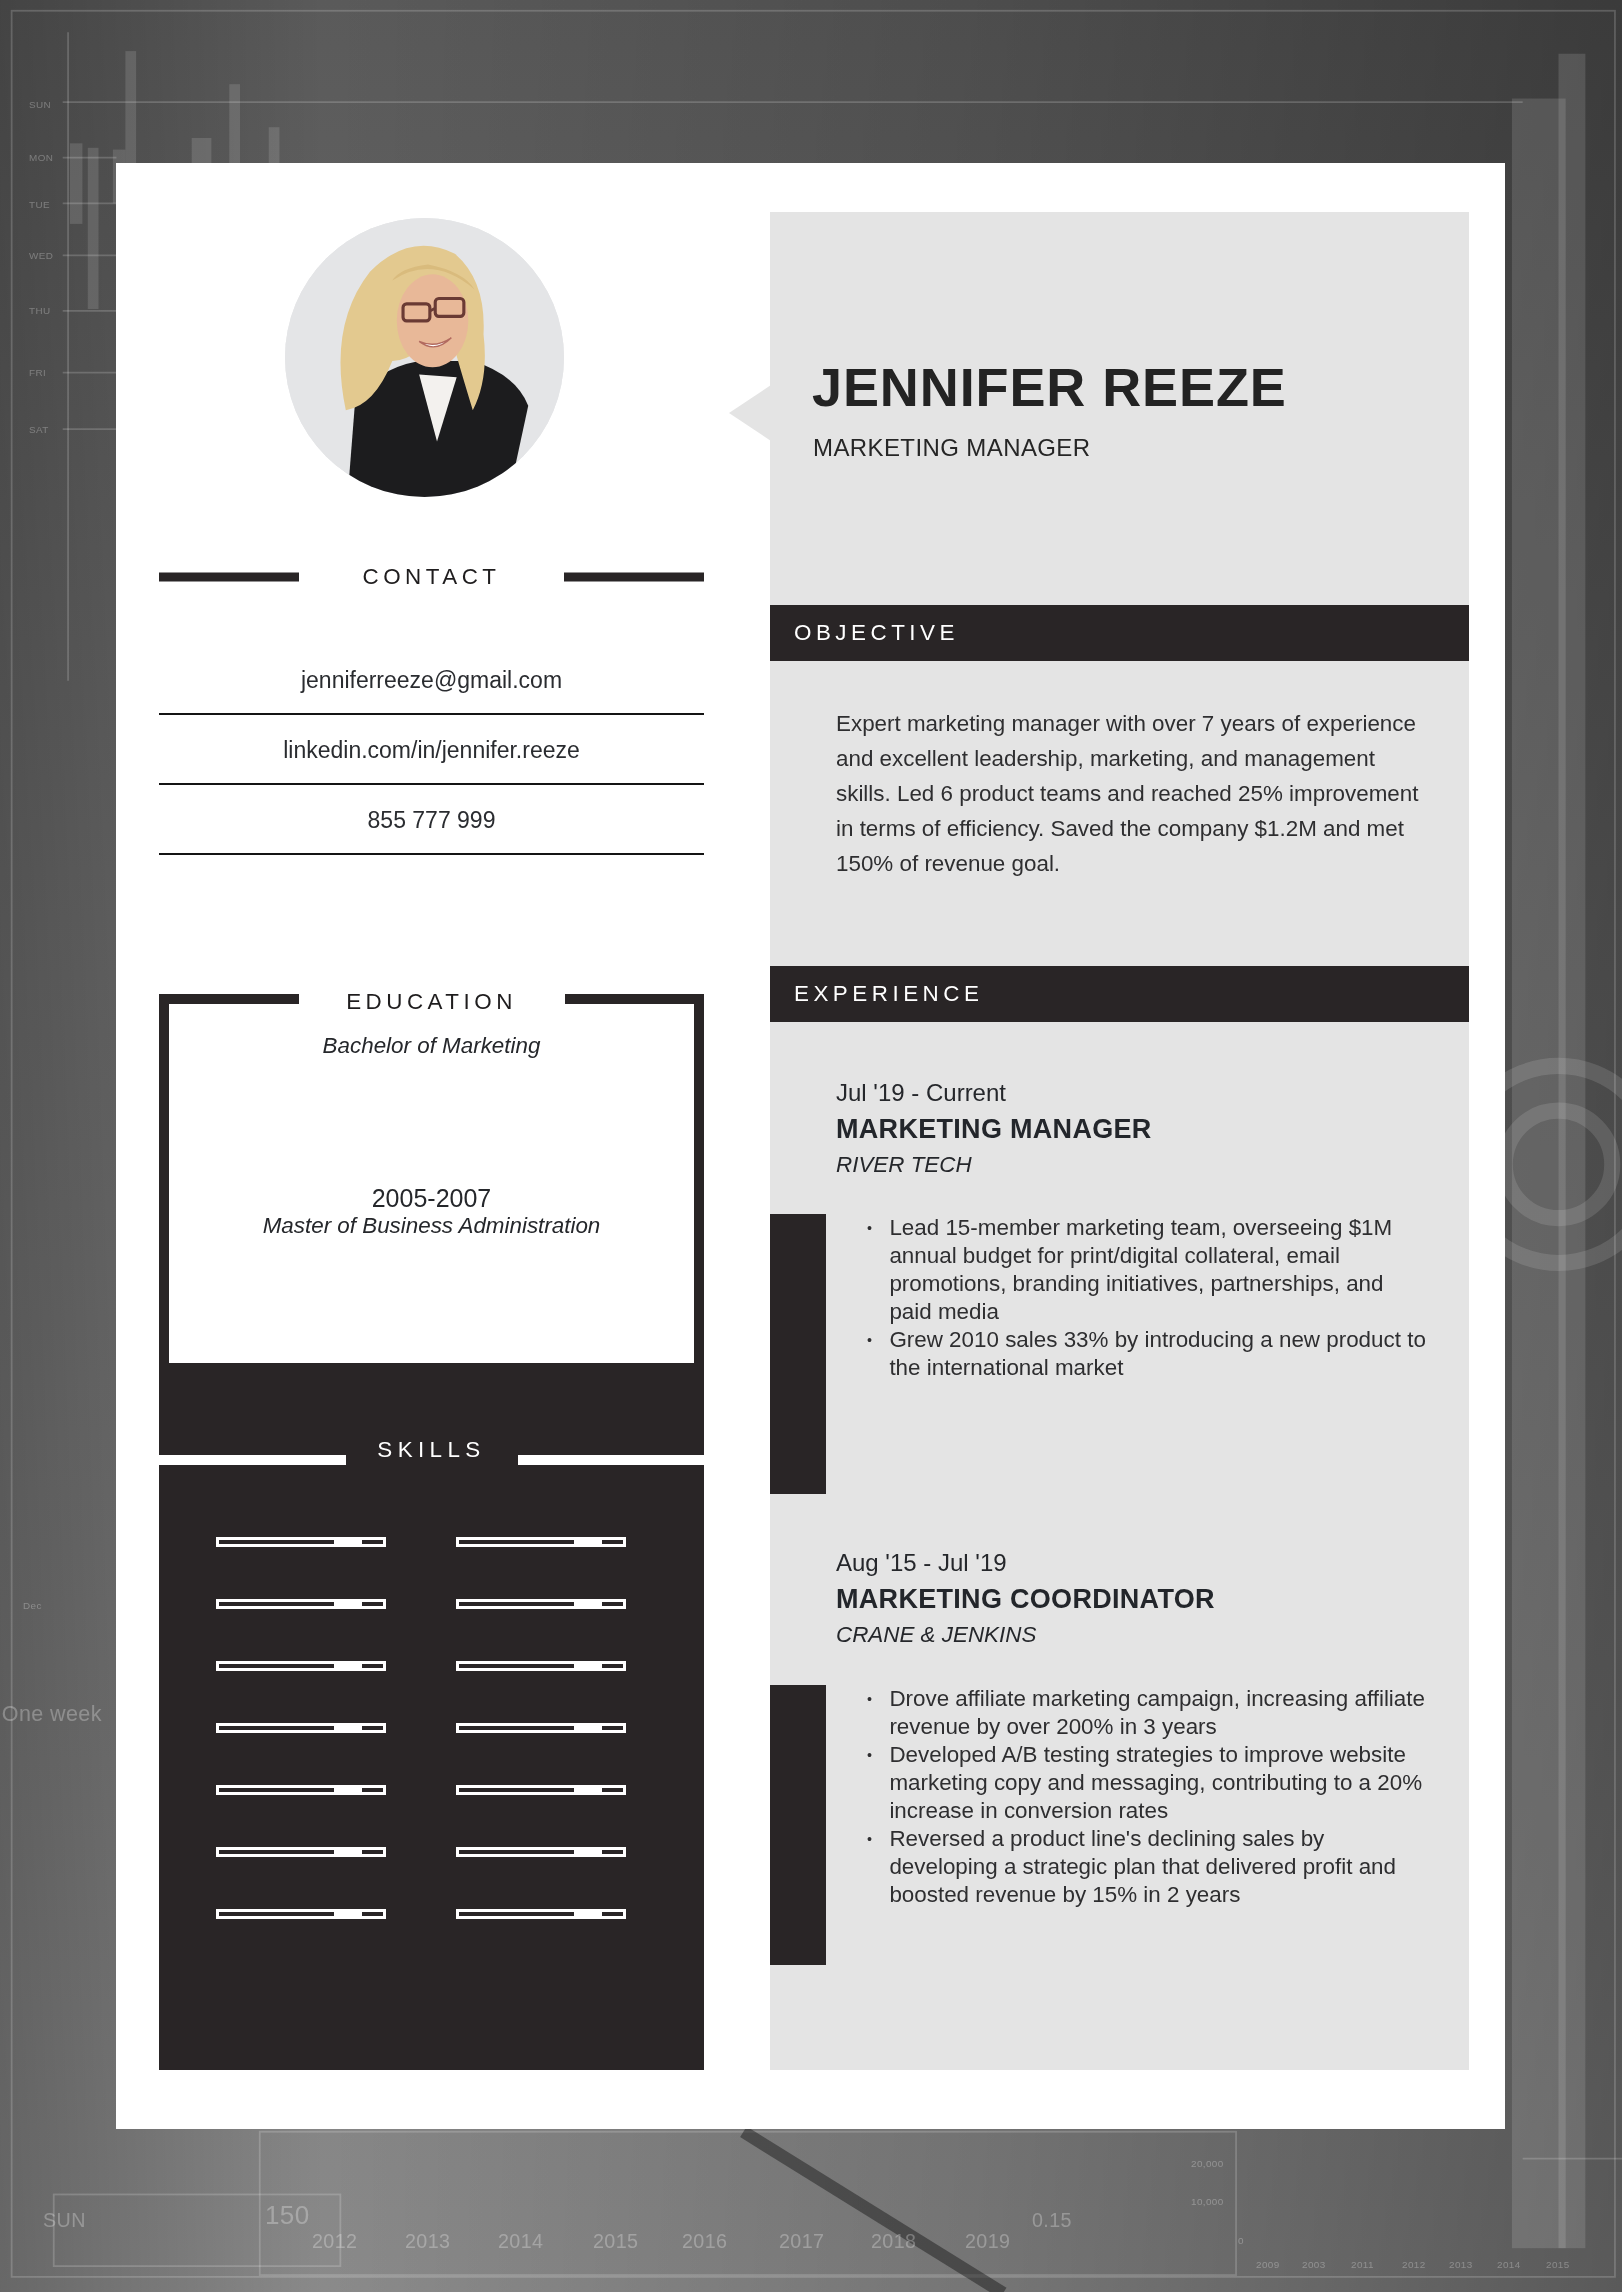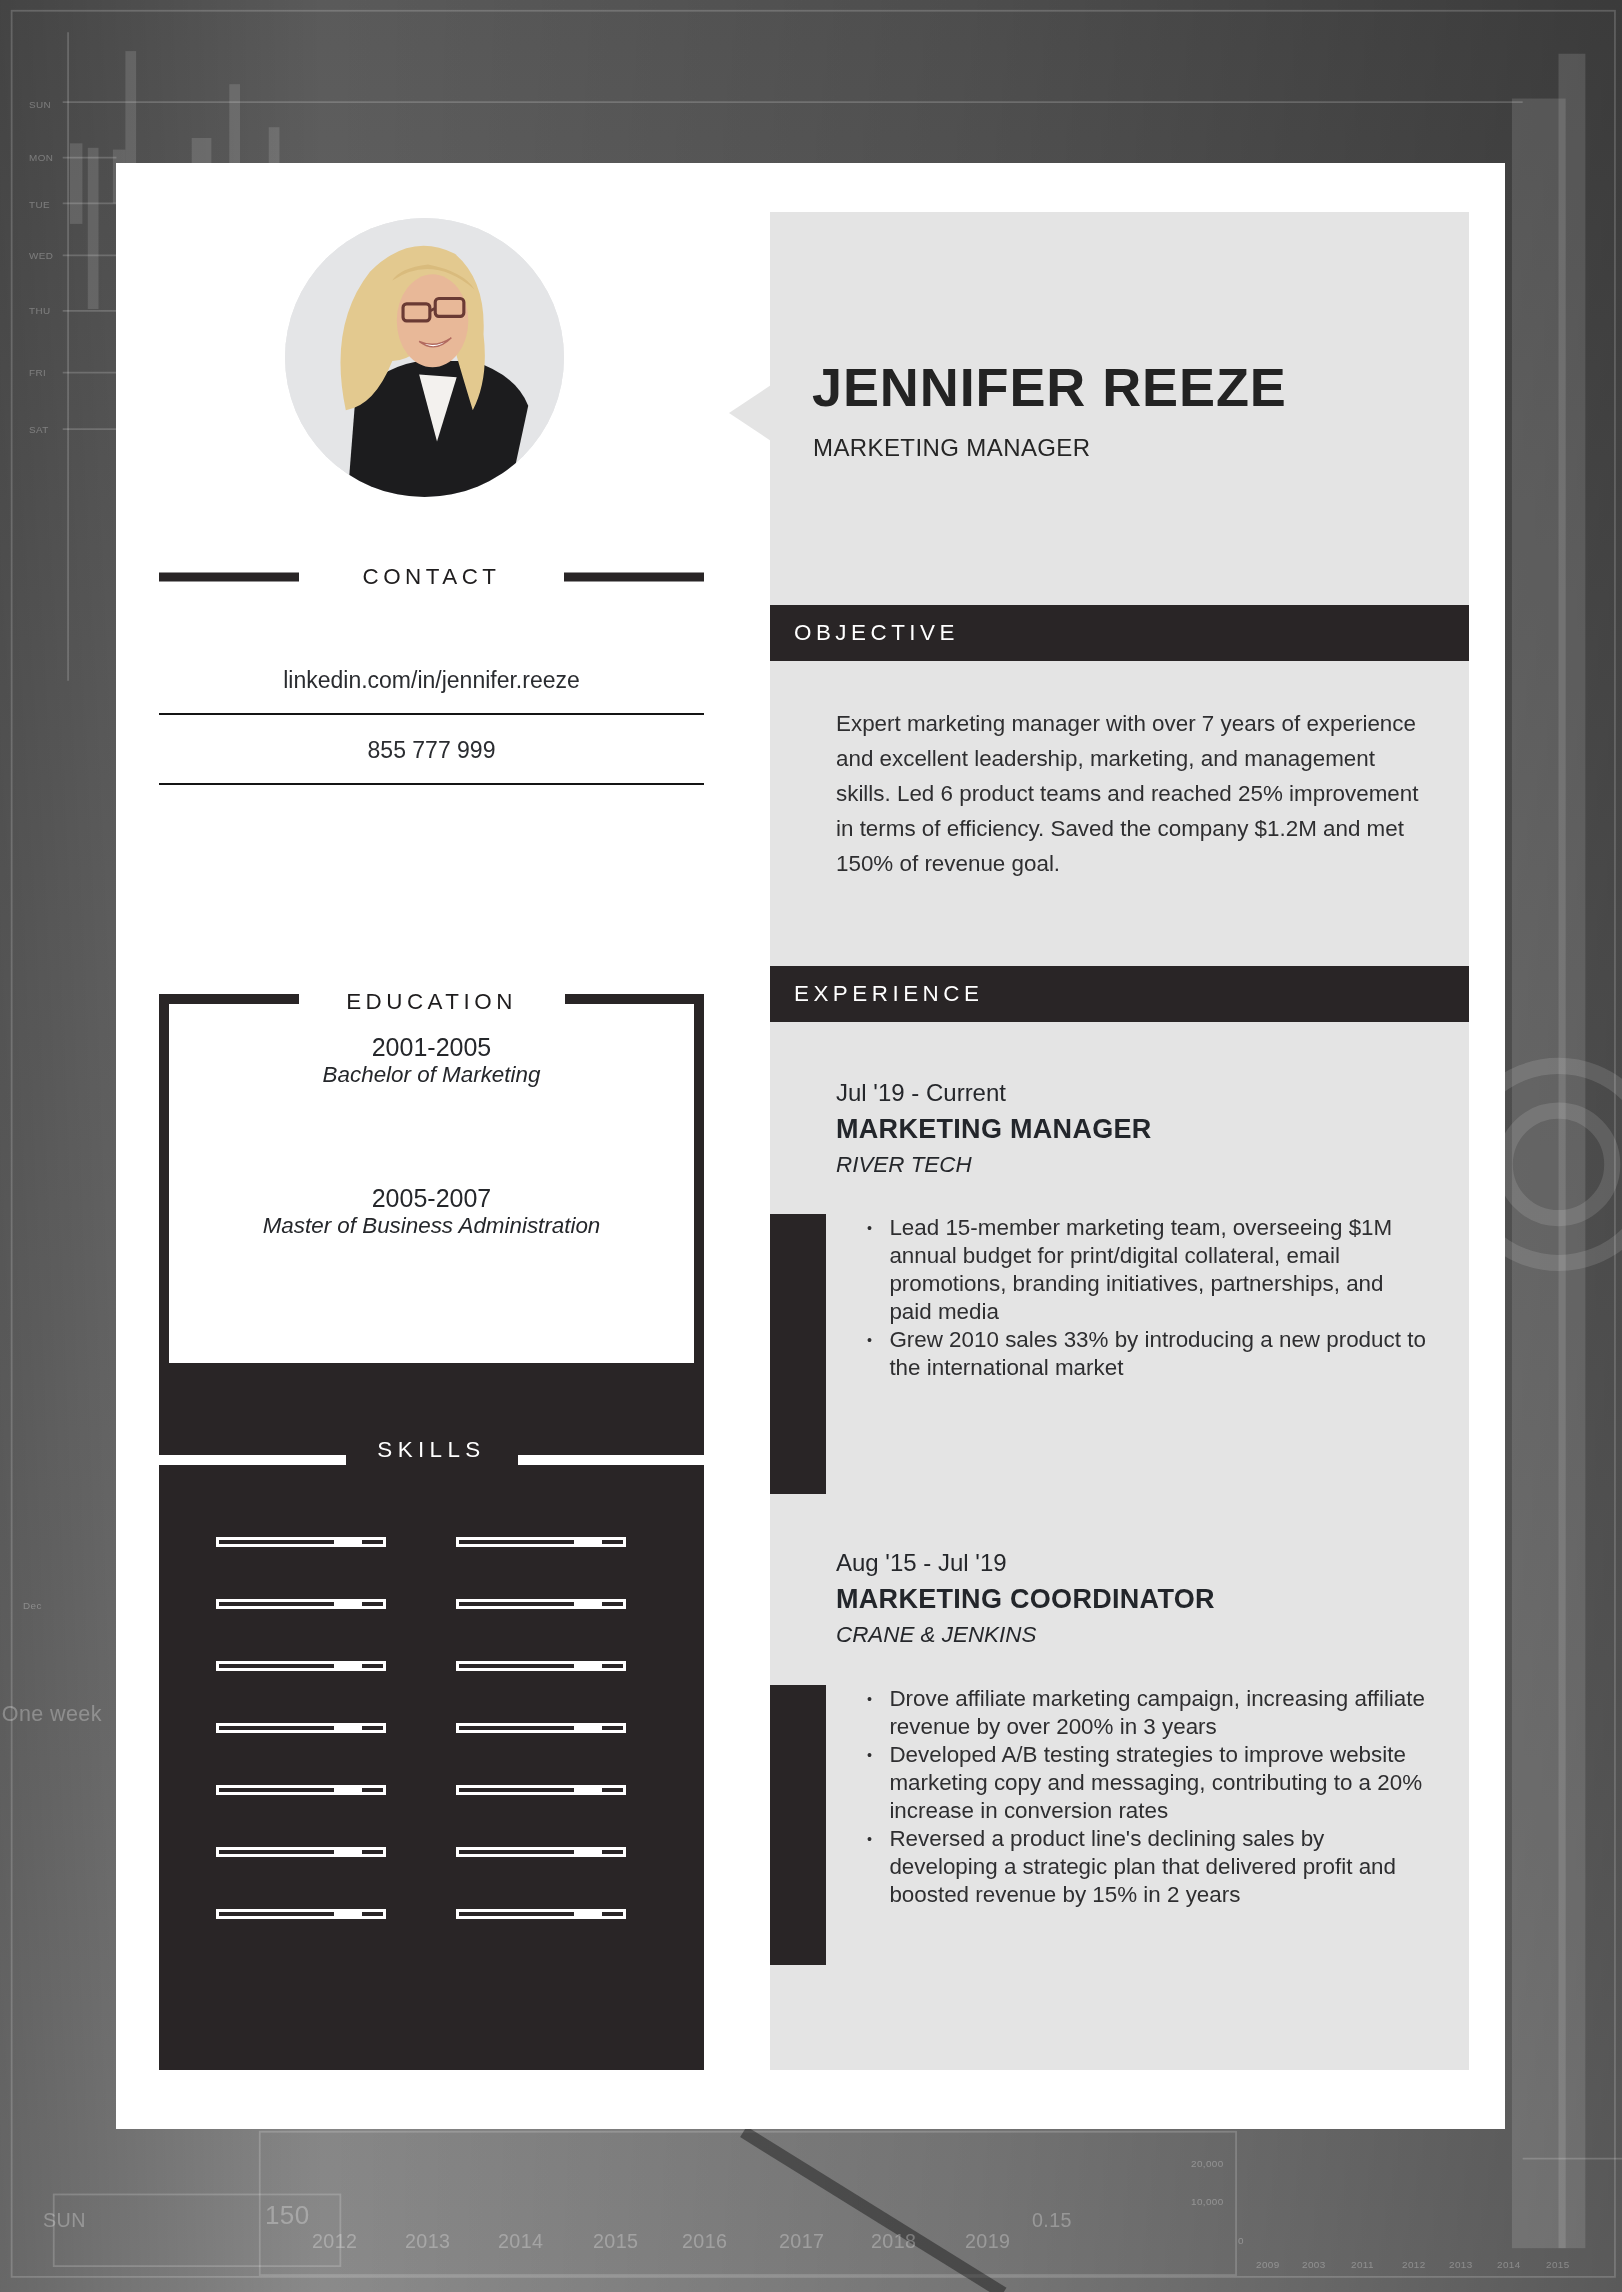--- a/index.html
+++ b/index.html
@@ -235,31 +235,31 @@
   </svg>
 </div>
 
 <div class="section-heading" style="left:159px; top:562px; width:545px;">
   <div class="rule-l" style="left:0; width:140px;"></div>
   <span class="label">CONTACT</span>
   <div class="rule-r" style="right:0; width:140px;"></div>
 </div>
 
 <div class="contact-list">
+  <div class="contact-item">jenniferreeze@gmail.com</div>
   <div class="contact-item">linkedin.com/in/jennifer.reeze</div>
   <div class="contact-item">855 777 999</div>
 </div>
 
 <div class="edu-box">
   <div class="edu-inner"></div>
   <div class="edu-title-gap"></div>
   <div class="edu-heading-label">EDUCATION</div>
 
   <div class="edu-entry" style="top:39px;">
-    <div class="years">2001-2005</div>
     <div class="degree">Bachelor of Marketing</div>
   </div>
   <div class="edu-entry" style="top:190px;">
     <div class="years">2005-2007</div>
     <div class="degree">Master of Business Administration</div>
   </div>
 </div>
 
 <div class="skills-box">
   <div class="skills-divider">

